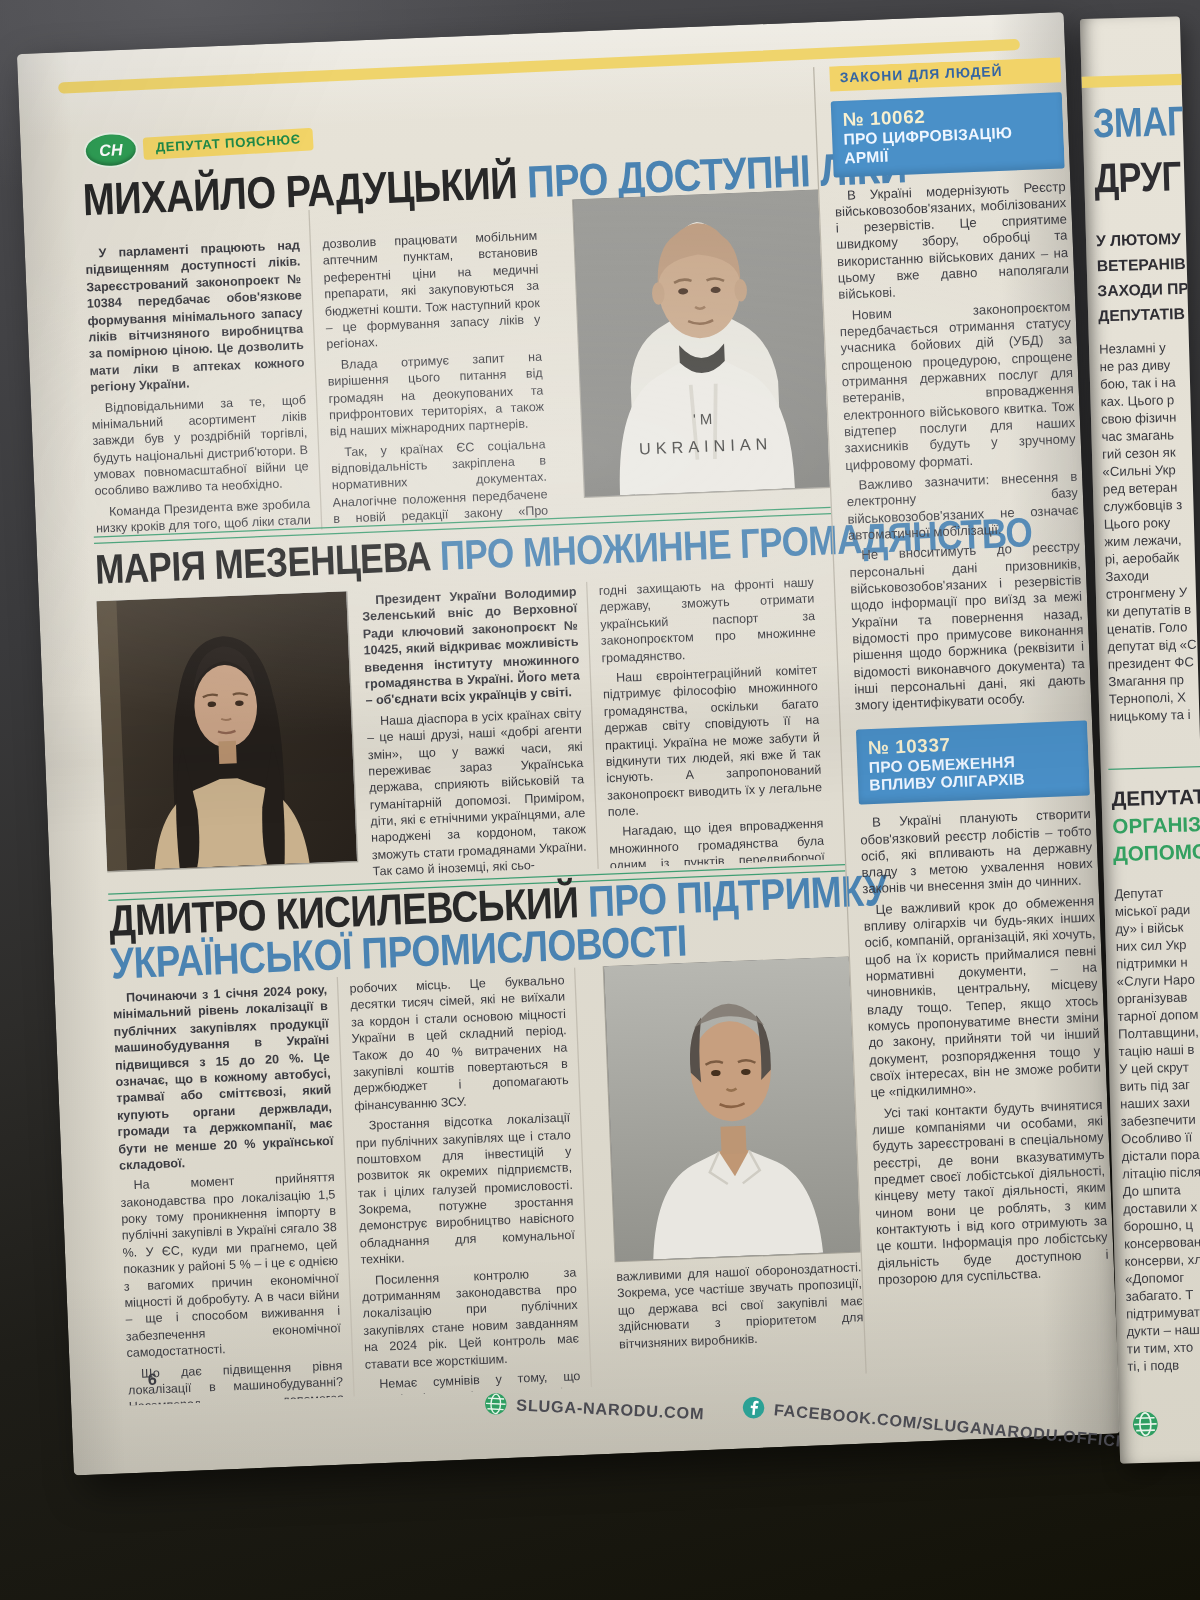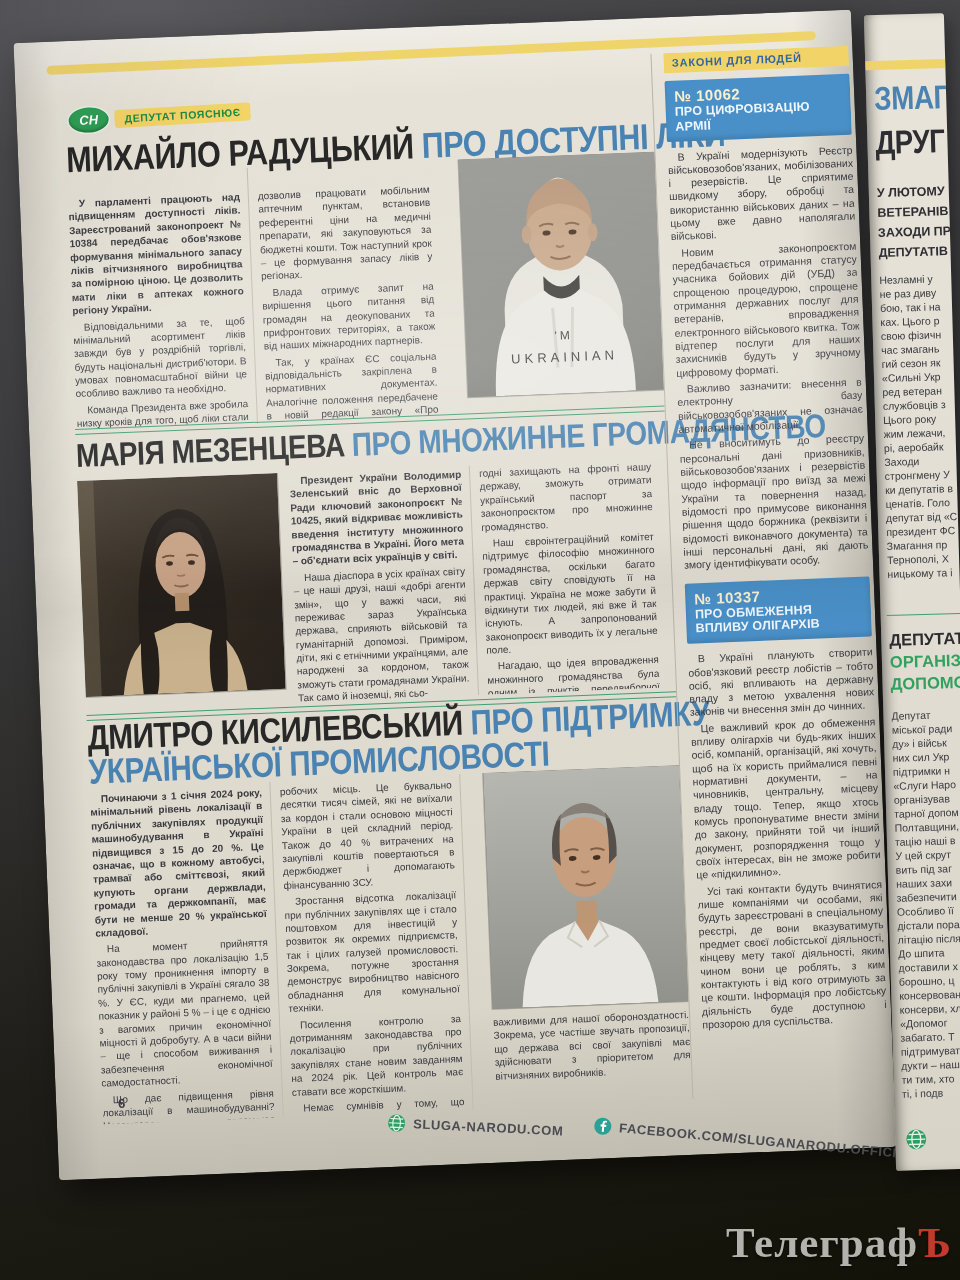--- a/index.html
+++ b/index.html
@@ -379,16 +379,13 @@
         <div>ти тим, хто</div>
         <div>ті, і подв</div>
       </div>
     <svg class="np-globe" viewBox="0 0 20 20">
       <circle cx="10" cy="10" r="9" fill="#2f9e62"></circle>
       <ellipse cx="10" cy="10" rx="4" ry="8.2" fill="none" stroke="#e8f4ea" stroke-width="1.2"></ellipse>
       <path d="M1.8 10 H18.2 M3.2 5.5 H16.8 M3.2 14.5 H16.8" stroke="#e8f4ea" stroke-width="1.2" fill="none"></path>
     </svg>
   </div>
 
-  <div class="watermark">
-    <span class="wm-gray">Телеграф</span><span class="wm-red">Ъ</span>
-  </div>
 </div>
 
 </body></html>

